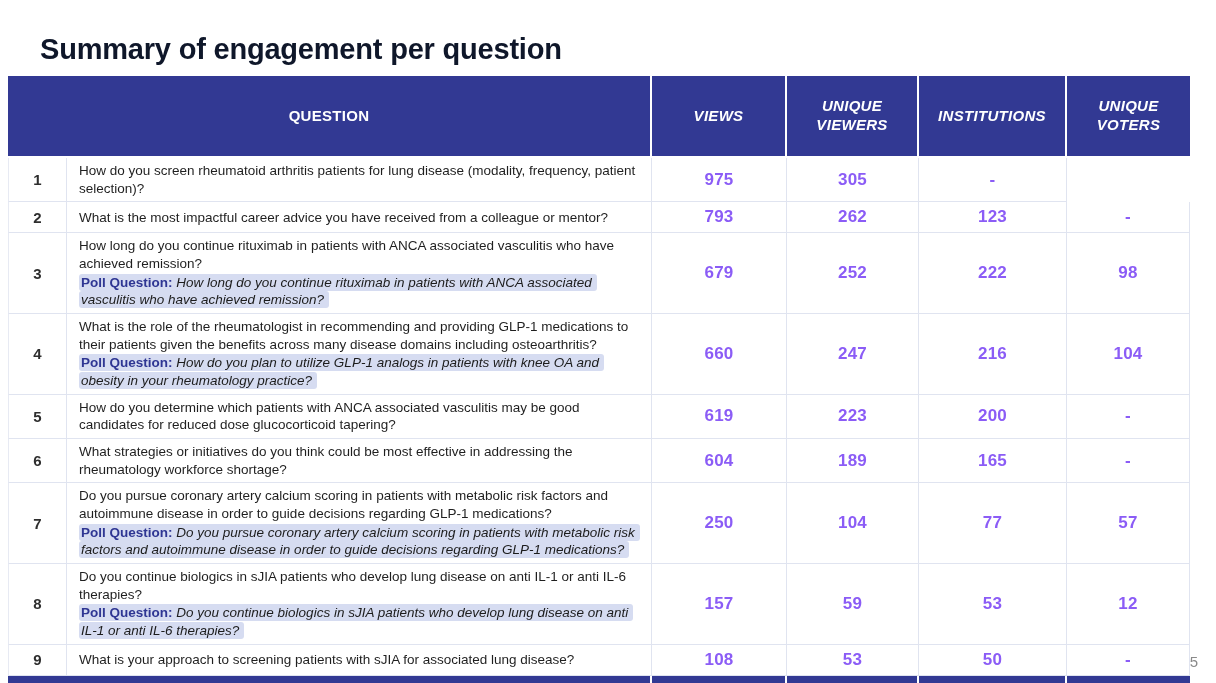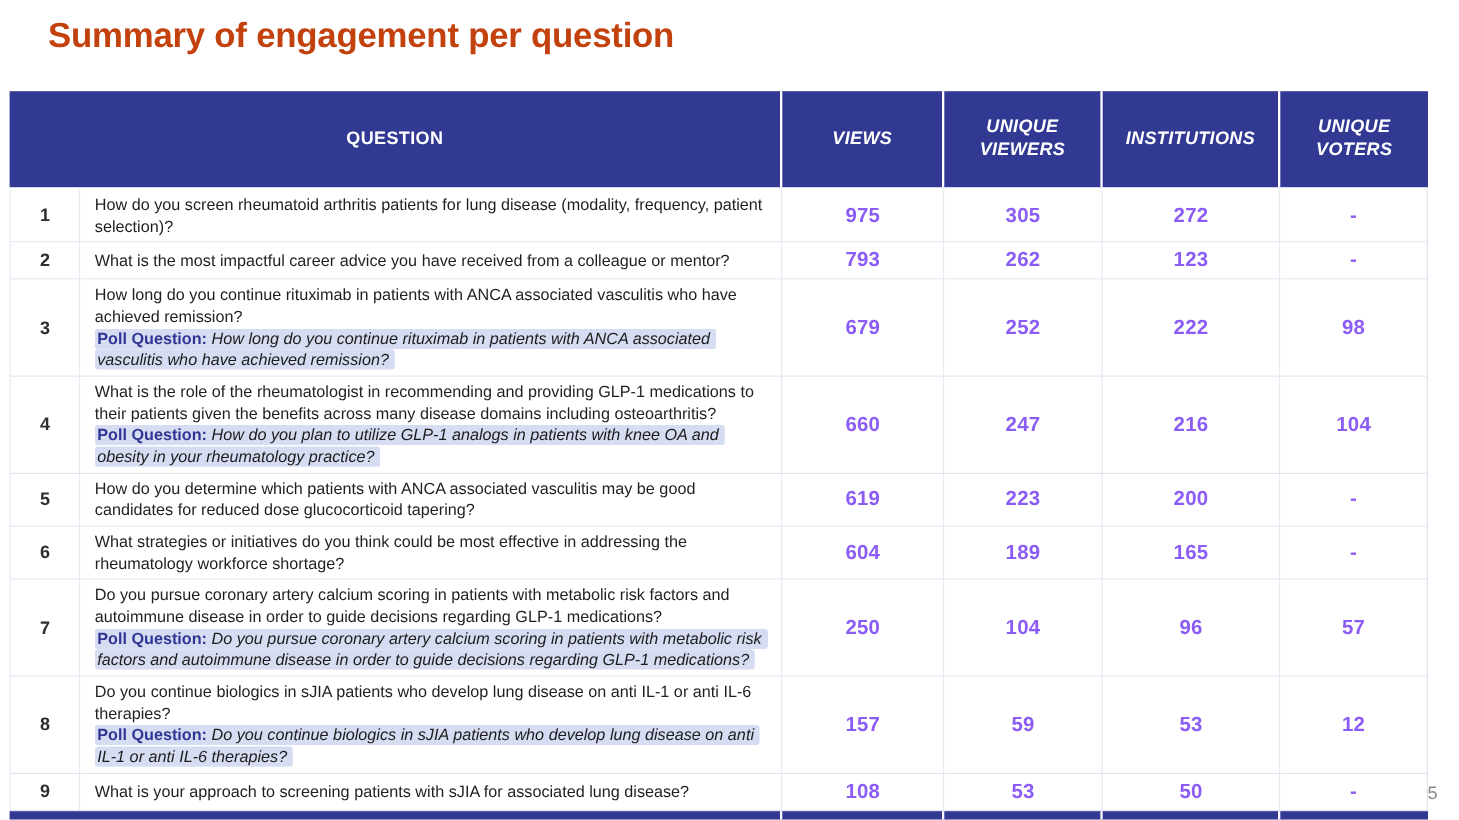--- a/index.html
+++ b/index.html
@@ -1,21 +1,21 @@
 <!DOCTYPE html>
 <html><head>
 <meta charset="utf-8">
 <style>
   * { margin:0; padding:0; box-sizing:border-box; }
   html,body { width:1216px; height:683px; background:#ffffff;
     font-family:"Liberation Sans", sans-serif; overflow:hidden; position:relative; }
 
   .slide-title {
-    position:absolute; left:40px; top:14px;
-    font-size:29px; font-weight:bold; color:#c2410c; letter-spacing:-0.2px;
+    position:absolute; left:40px; top:33px;
+    font-size:29px; font-weight:bold; color:#0f172a; letter-spacing:-0.2px;
   }
 
   .engagement-table { position:absolute; left:8px; top:76px; width:1182px; }
 
   
   .thead { display:grid; grid-template-columns:644px 135px 132px 148px 123px; height:80px; margin-bottom:2px; }
   .hcell {
     background:#323993; color:#fff; font-weight:bold; font-size:15px;
     display:flex; align-items:center; justify-content:center; text-align:center;
     line-height:1.25; border-right:2px solid #fff; letter-spacing:0.3px;
@@ -82,21 +82,20 @@
       </div>
   </div>
 
   <div class="trow">
     <div class="cell num">1</div>
     <div class="cell qcell">
       <span class="qtext">How do you screen rheumatoid arthritis patients for lung disease (modality, frequency, patient selection)?</span>
     </div>
     <div class="cell val">975</div>
     <div class="cell val">305</div>
-    <div class="cell val">272</div>
     <div class="cell val">-</div>
   </div>
 
   <div class="trow">
     <div class="cell num">2</div>
     <div class="cell qcell">
       <span class="qtext">What is the most impactful career advice you have received from a colleague or mentor?</span>
     </div>
     <div class="cell val">793</div>
     <div class="cell val">262</div>
@@ -151,21 +150,21 @@
   </div>
 
   <div class="trow">
     <div class="cell num">7</div>
     <div class="cell qcell">
       <span class="qtext">Do you pursue coronary artery calcium scoring in patients with metabolic risk factors and autoimmune disease in order to guide decisions regarding GLP-1 medications?</span>
       <span class="poll-line"><span class="poll-hl"><span class="poll-label">Poll Question:</span> <span class="poll-text">Do you pursue coronary artery calcium scoring in patients with metabolic risk factors and autoimmune disease in order to guide decisions regarding GLP-1 medications?</span></span></span>
     </div>
     <div class="cell val">250</div>
     <div class="cell val">104</div>
-    <div class="cell val">96</div>
+    <div class="cell val">77</div>
     <div class="cell val">57</div>
   </div>
 
   <div class="trow">
     <div class="cell num">8</div>
     <div class="cell qcell">
       <span class="qtext">Do you continue biologics in sJIA patients who develop lung disease on anti IL-1 or anti IL-6 therapies?</span>
       <span class="poll-line"><span class="poll-hl"><span class="poll-label">Poll Question:</span> <span class="poll-text">Do you continue biologics in sJIA patients who develop lung disease on anti IL-1 or anti IL-6 therapies?</span></span></span>
     </div>
     <div class="cell val">157</div>

